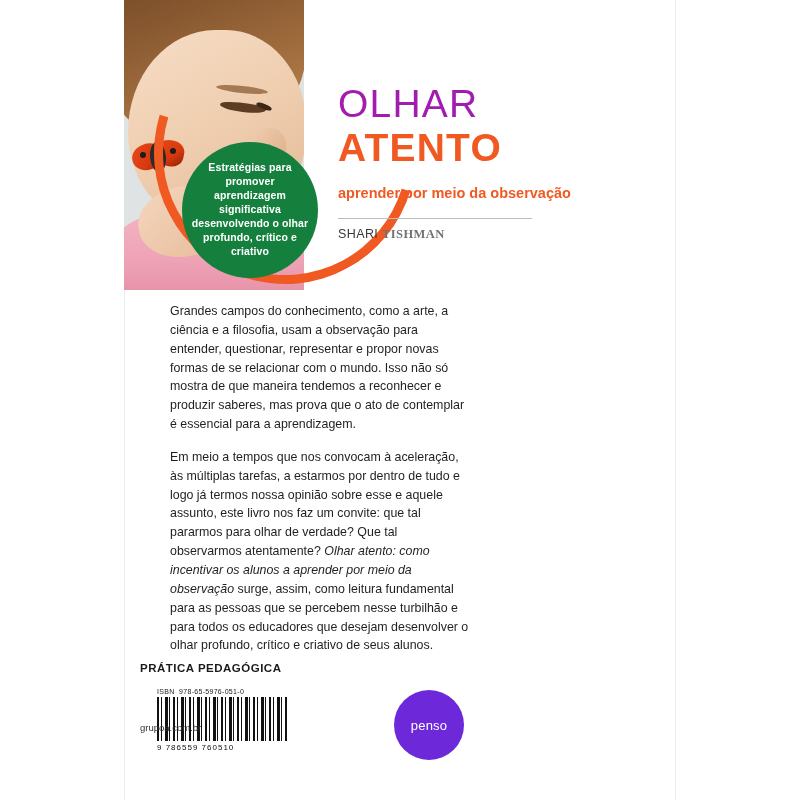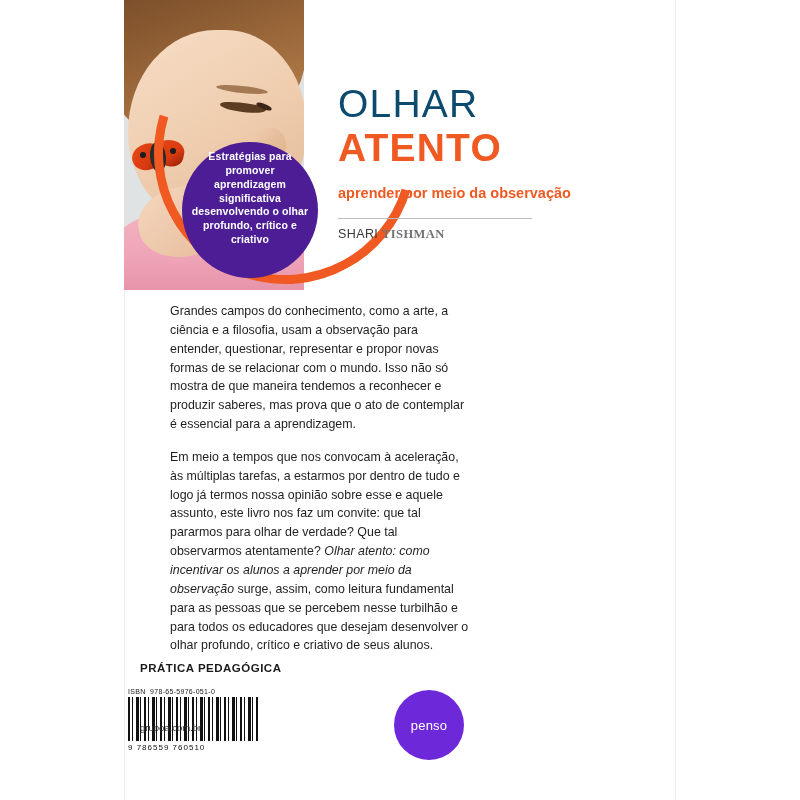--- a/index.html
+++ b/index.html
@@ -173,24 +173,24 @@
   }
 
   
   .badge {
     position: absolute;
     left: 58px;
     top: 142px;
     width: 136px;
     height: 136px;
     border-radius: 50%;
-    background: #4c1d95;
+    background: #15803d;
     color: #ffffff;
     display: flex;
-    align-items: flex-start;
+    align-items: center;
     justify-content: center;
     text-align: center;
     padding: 8px;
     box-sizing: border-box;
     z-index: 5;
   }
   .badge-text {
     font-size: 10.5px;
     line-height: 1.32;
     font-weight: bold;
@@ -200,21 +200,21 @@
   
   .title-block {
     position: absolute;
     left: 214px;
     top: 84px;
     width: 310px;
   }
   .title-1 {
     font-size: 39px;
     letter-spacing: 1.2px;
-    color: #0c4a6e;
+    color: #a21caf;
     font-weight: normal;
     line-height: 1;
     margin: 0 0 5px 0;
   }
   .title-2 {
     font-size: 39px;
     letter-spacing: 1.2px;
     color: #f05a22;
     font-weight: bold;
     line-height: 1;
@@ -266,21 +266,21 @@
     top: 662px;
     font-size: 11.5px;
     font-weight: bold;
     color: #1b1b1b;
     letter-spacing: .5px;
   }
 
   
   .barcode-wrap {
     position: absolute;
-    left: 4px;
+    left: 33px;
     top: 688px;
     width: 132px;
   }
   .isbn-line {
     font-size: 7px;
     color: #222;
     letter-spacing: .3px;
     margin-bottom: 2px;
     font-family: "Liberation Sans", sans-serif;
   }

